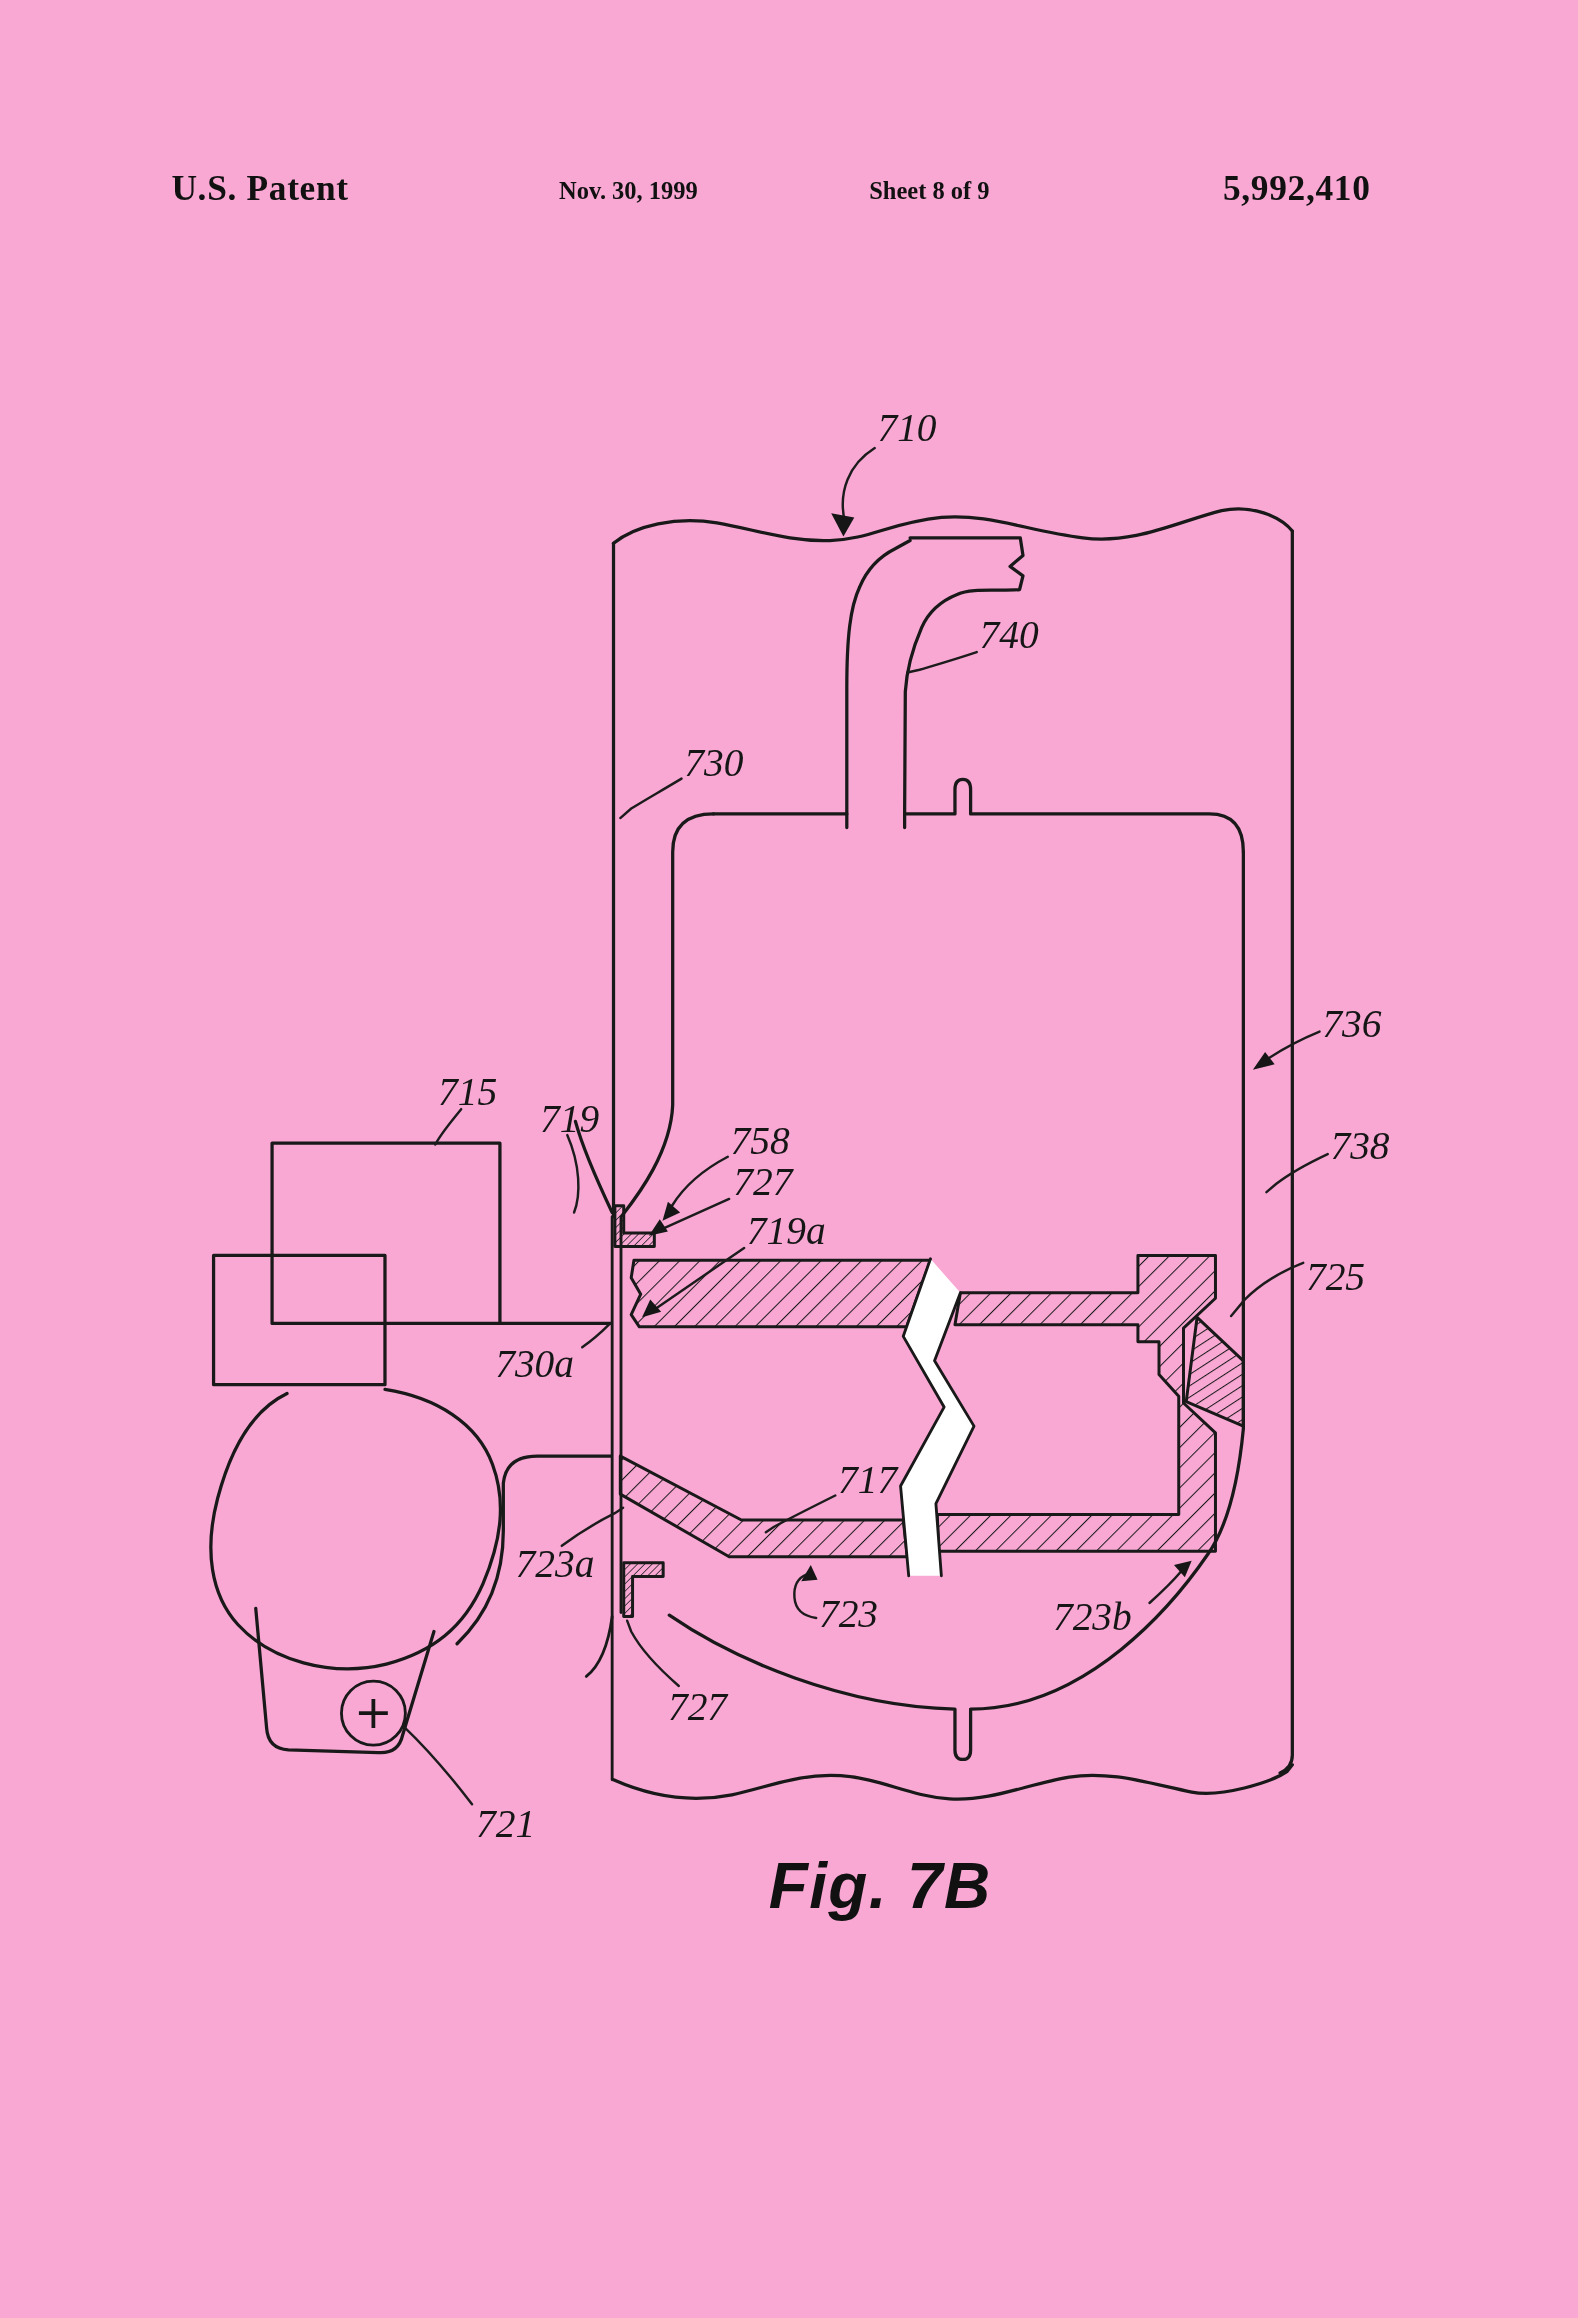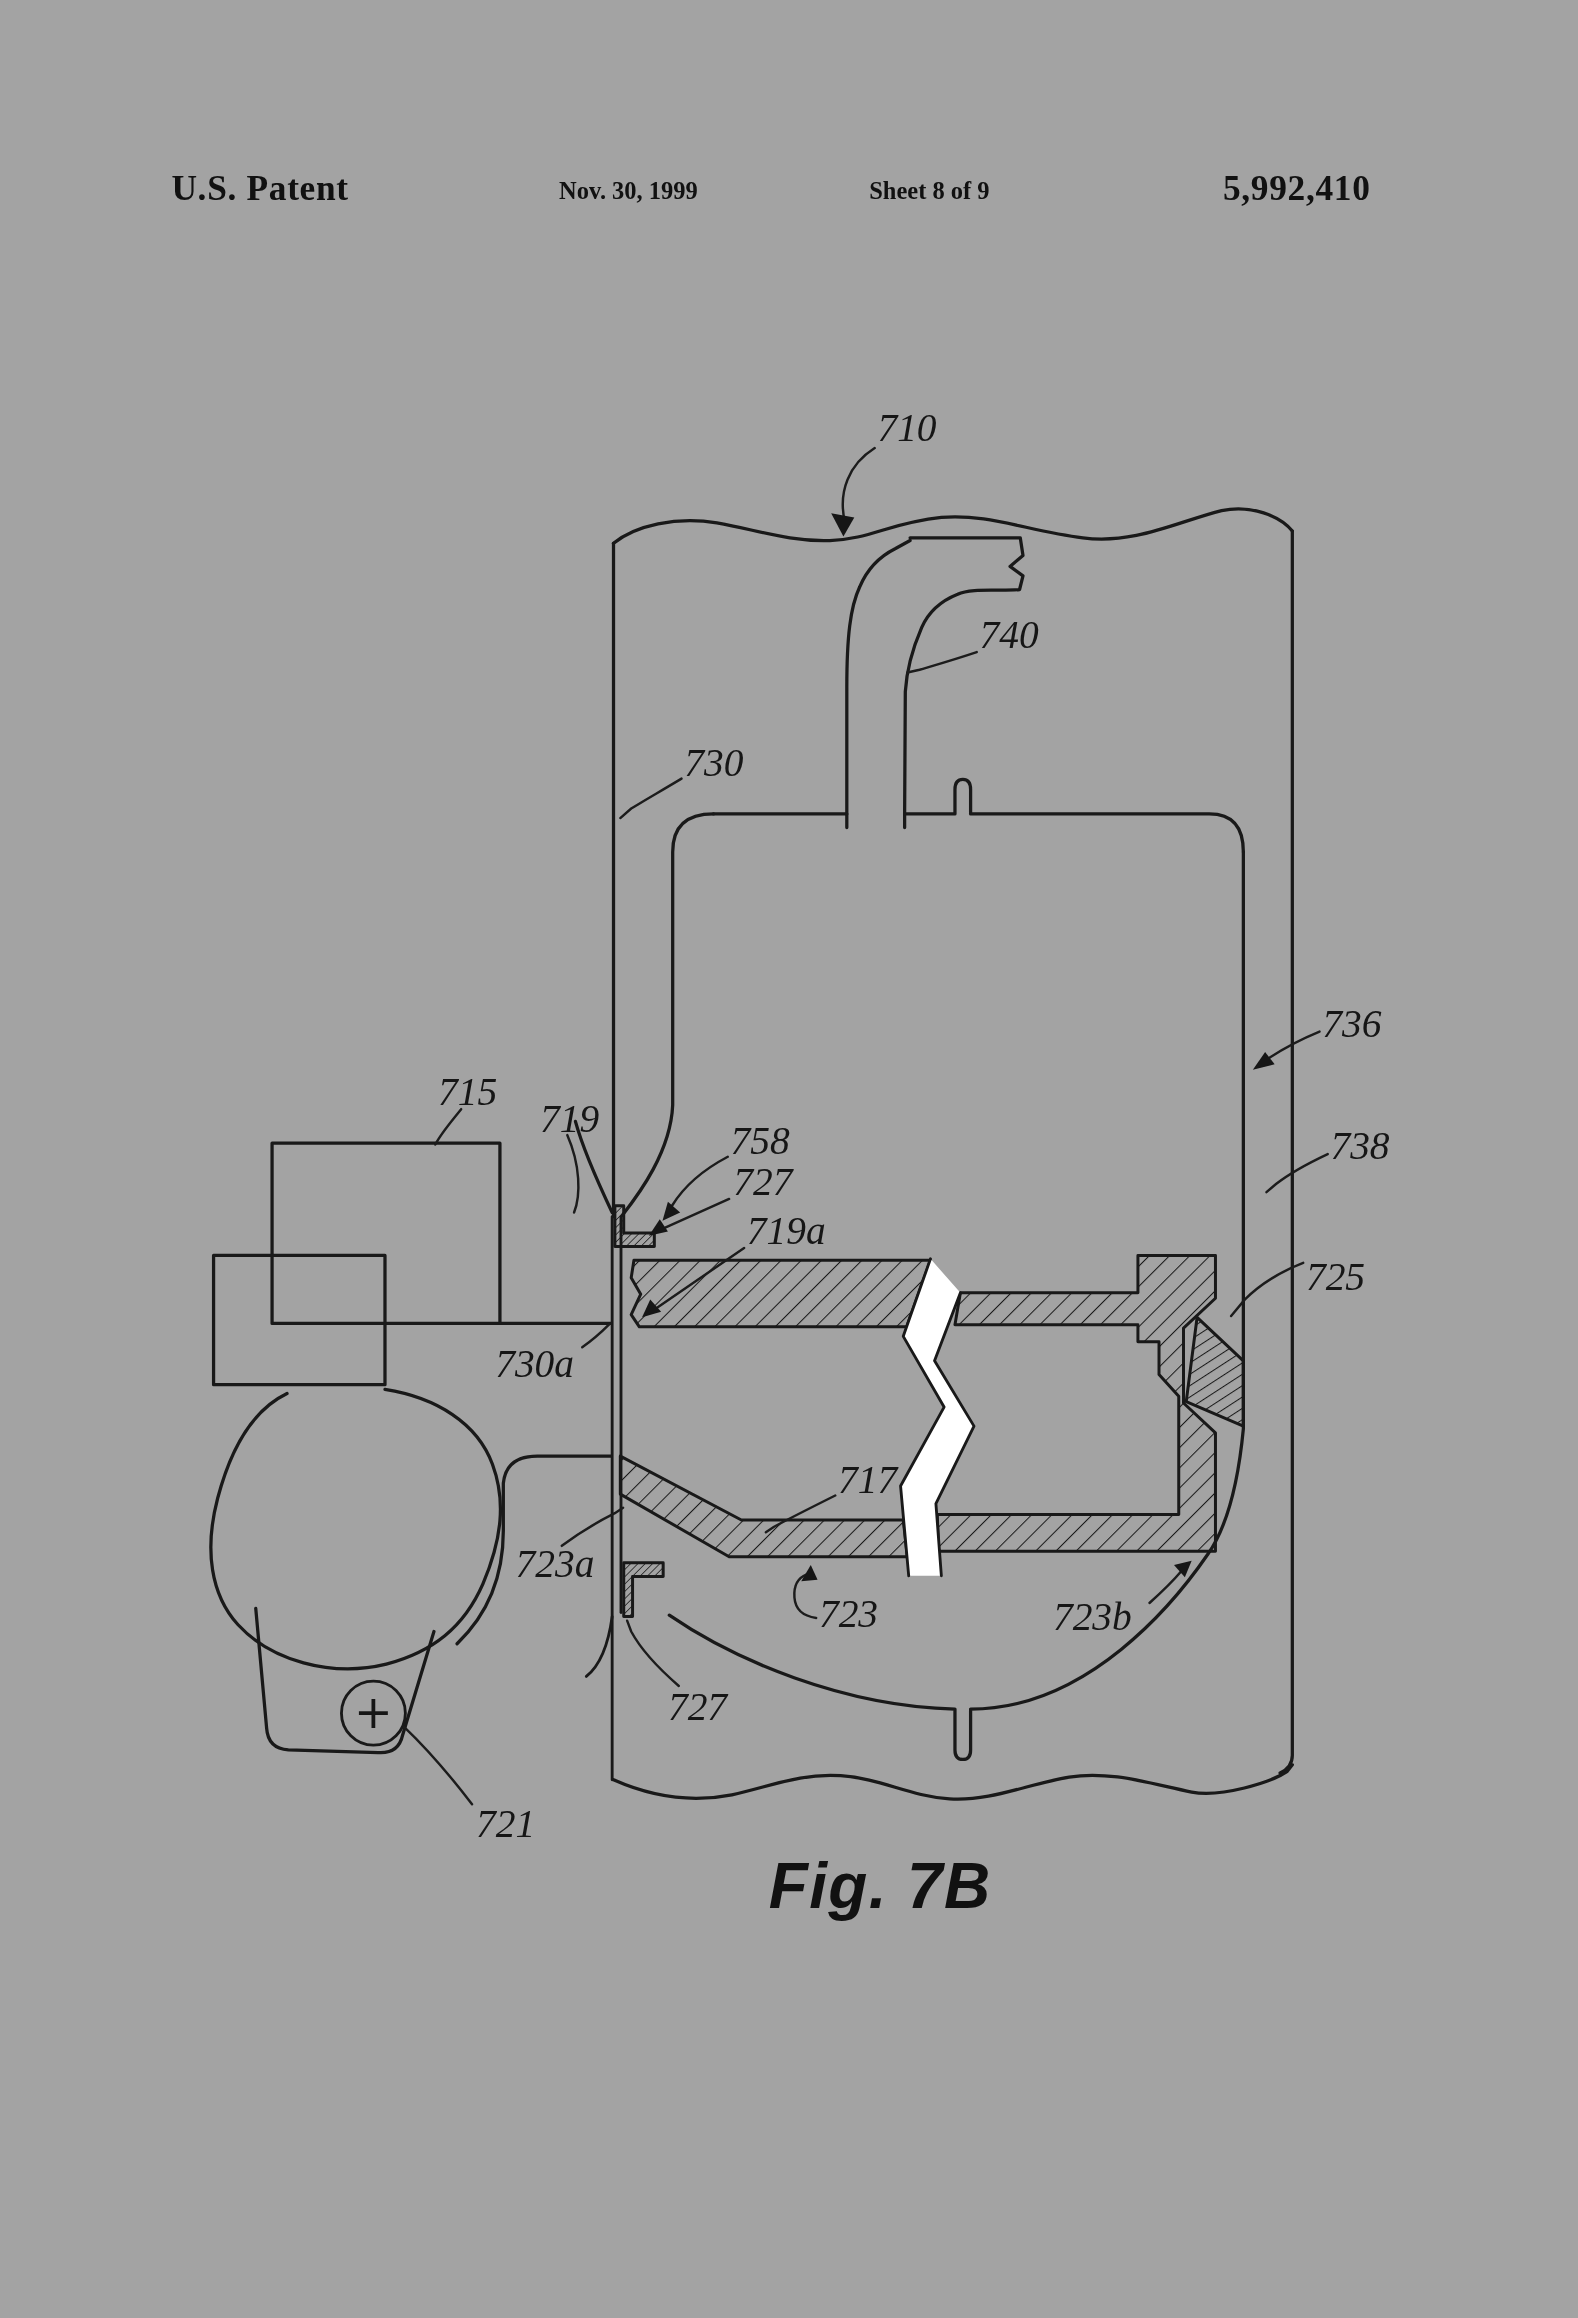--- a/index.html
+++ b/index.html
@@ -1,19 +1,19 @@
 <!DOCTYPE html>
 <html style="font-size:11px"><head>
 <meta charset="utf-8">
 <style>
   html,body{margin:0;padding:0;background:#e8e8e8;}
   .sheet{
     position:relative;
     width:1578px;height:2319px;
-    background:#a3a3a3;
+    background:#f9a8d4;
     overflow:hidden;
   }
   svg{display:block;}
   .hdr-serif{font-family:"Liberation Serif",serif;font-weight:bold;fill:#111;}
   .lbl{font-family:"Liberation Serif",serif;font-style:italic;font-size:29px;fill:#161616;}
   .cap{font-family:"Liberation Sans",sans-serif;font-style:italic;font-weight:bold;font-size:47px;fill:#111;letter-spacing:1px;}
   .ln{fill:none;stroke:#191919;stroke-width:2.4;stroke-linecap:round;stroke-linejoin:round;}
   .thin{fill:none;stroke:#191919;stroke-width:2.1;stroke-linecap:round;stroke-linejoin:round;}
   .hpoly{stroke:#191919;stroke-width:2.2;stroke-linejoin:round;}
   .ldr{fill:none;stroke:#1c1c1c;stroke-width:1.8;stroke-linecap:round;}

